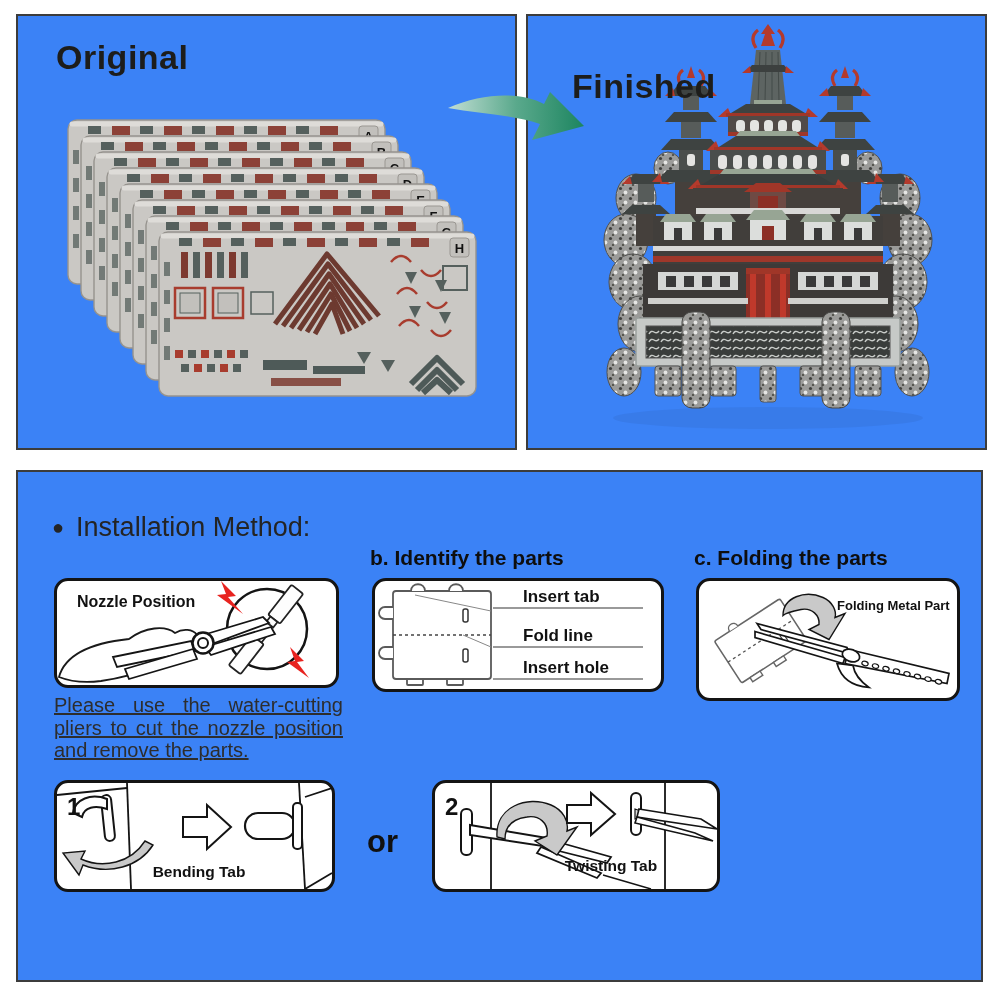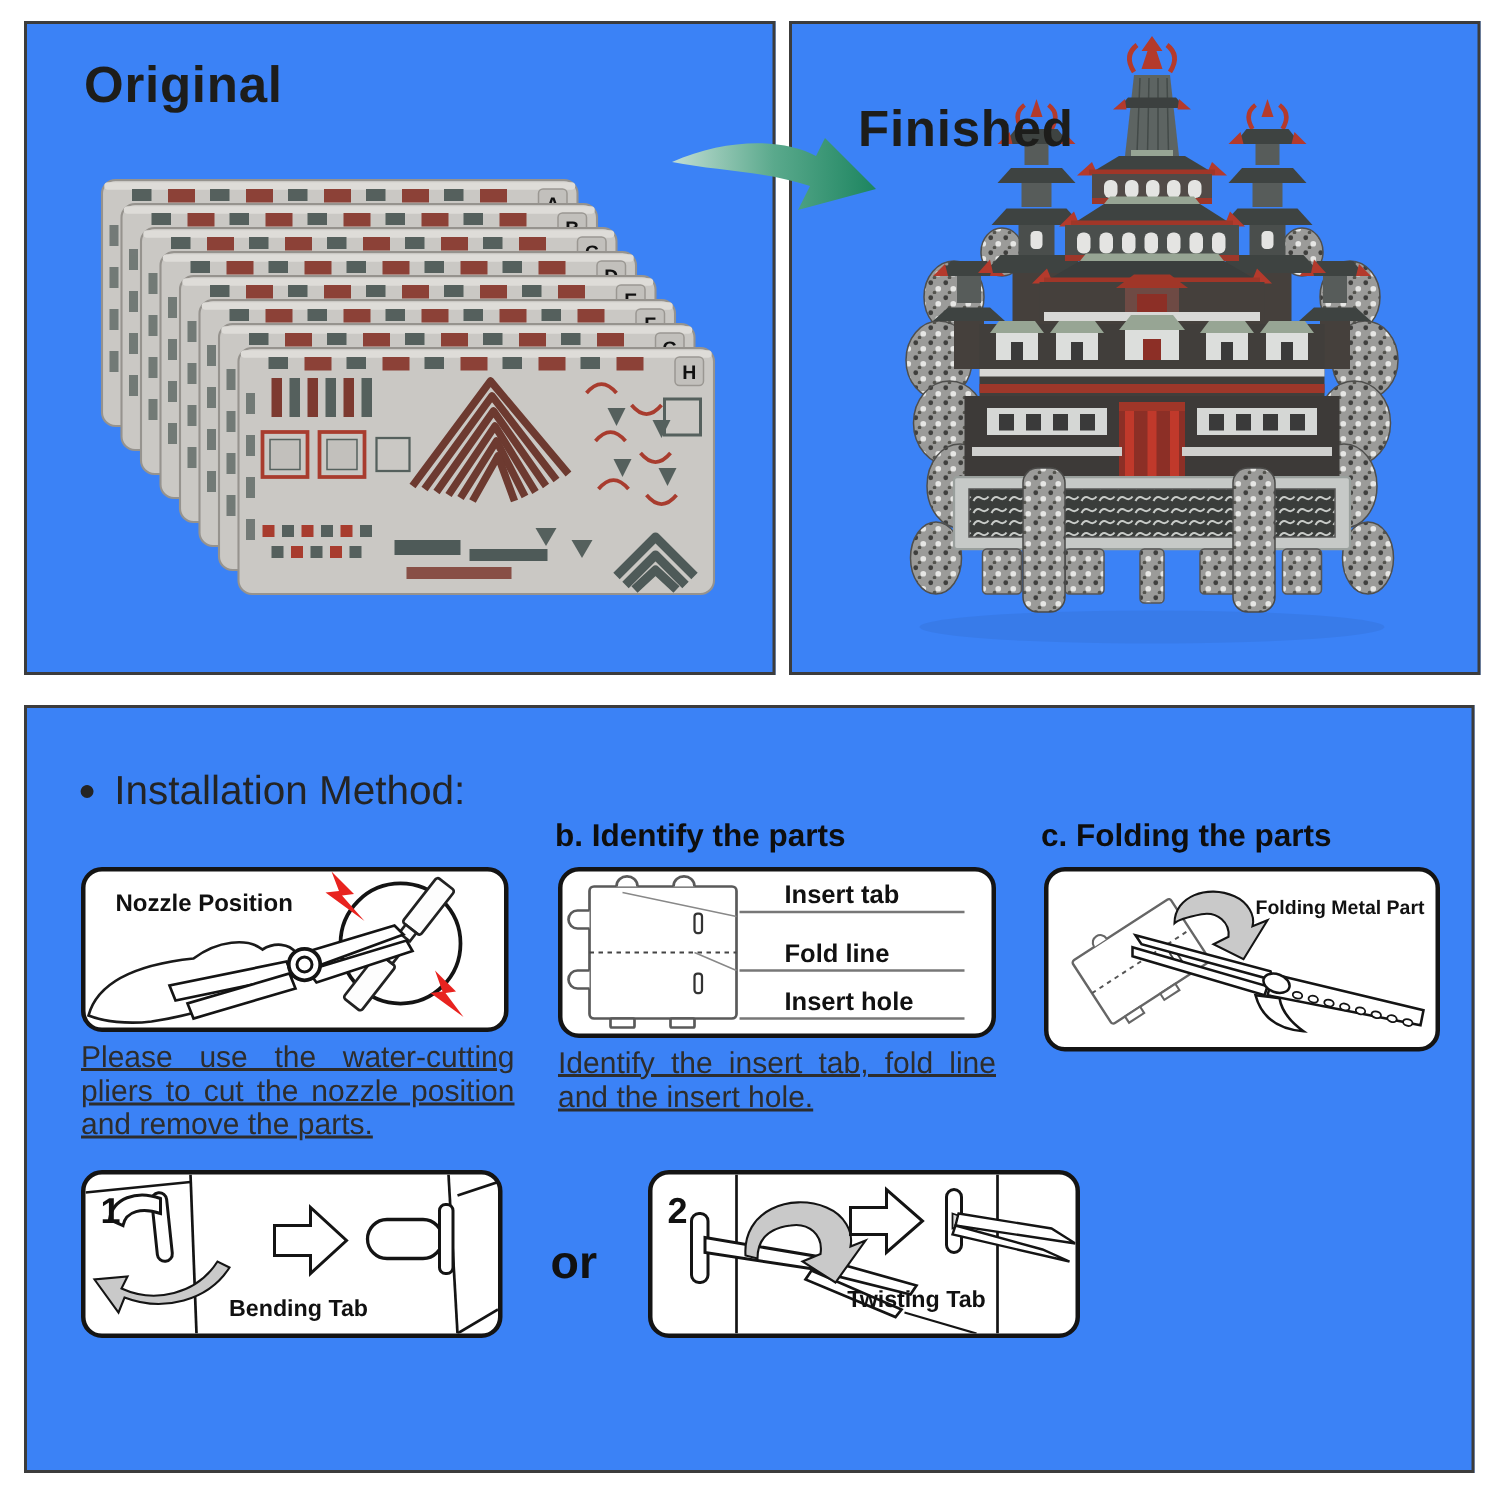--- a/index.html
+++ b/index.html
@@ -445,21 +445,20 @@
       <g stroke="#777" stroke-width="1.6">
         <path d="M118,27 H268"></path>
           <path d="M118,66 H268"></path>
           <path d="M118,98 H268"></path>
       </g>
       <text x="148" y="21" font-size="17" font-weight="bold">Insert tab</text>
       <text x="148" y="60" font-size="17" font-weight="bold">Fold line</text>
       <text x="148" y="92" font-size="17" font-weight="bold">Insert hole</text>
     </svg>
   </div>
-  <div class="caption" id="caption-b">Identify the insert tab, fold line and the insert hole.</div>
 
   <div class="ibox" id="box-c">
     <svg class="fill-svg" viewBox="0 0 258 104">
       <g transform="rotate(-33 62 52)">
         <rect x="22" y="28" width="78" height="50" rx="2" fill="#fff" stroke="#666" stroke-width="1.6"></rect>
         <path d="M22,53 H100" stroke="#555" stroke-width="1.3" stroke-dasharray="3,3" fill="none"></path>
         <path d="M40,28 c0,-7 10,-7 10,0" fill="#fff" stroke="#666" stroke-width="1.4"></path>
         <rect x="32" y="78" width="12" height="5" fill="#fff" stroke="#666" stroke-width="1.4"></rect>
         <rect x="60" y="78" width="12" height="5" fill="#fff" stroke="#666" stroke-width="1.4"></rect>
         <rect x="80" y="58" width="4" height="11" rx="1.5" fill="#fff" stroke="#444" stroke-width="1.3"></rect>

